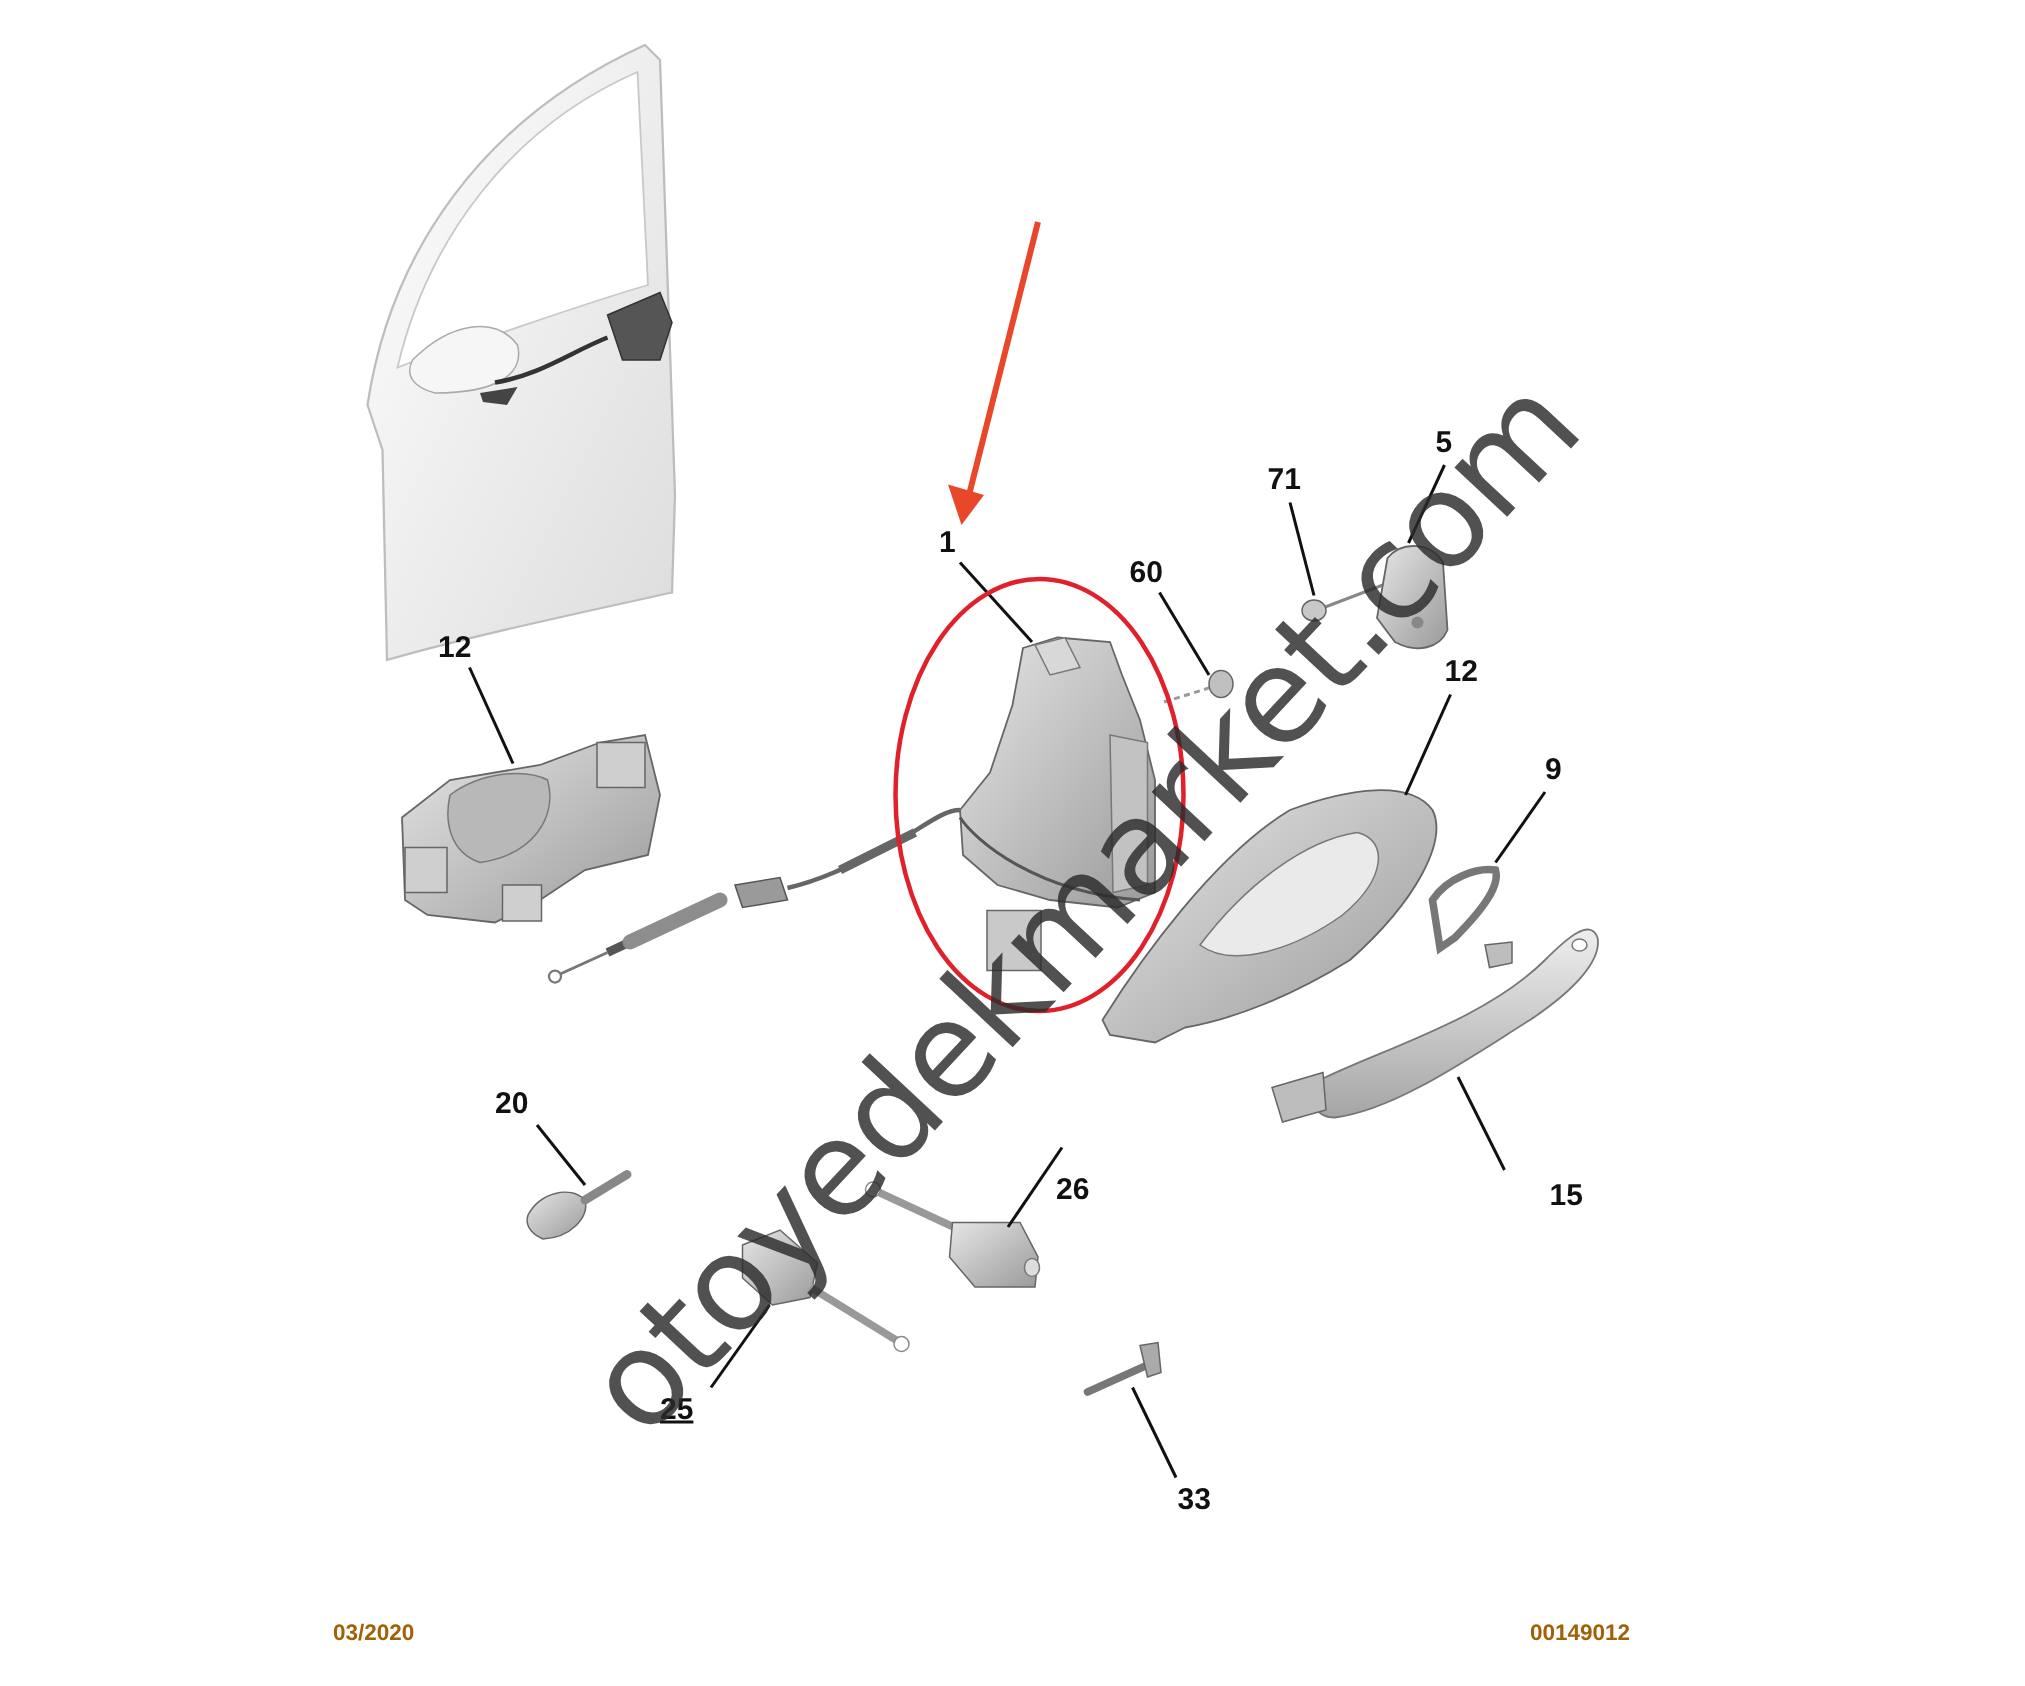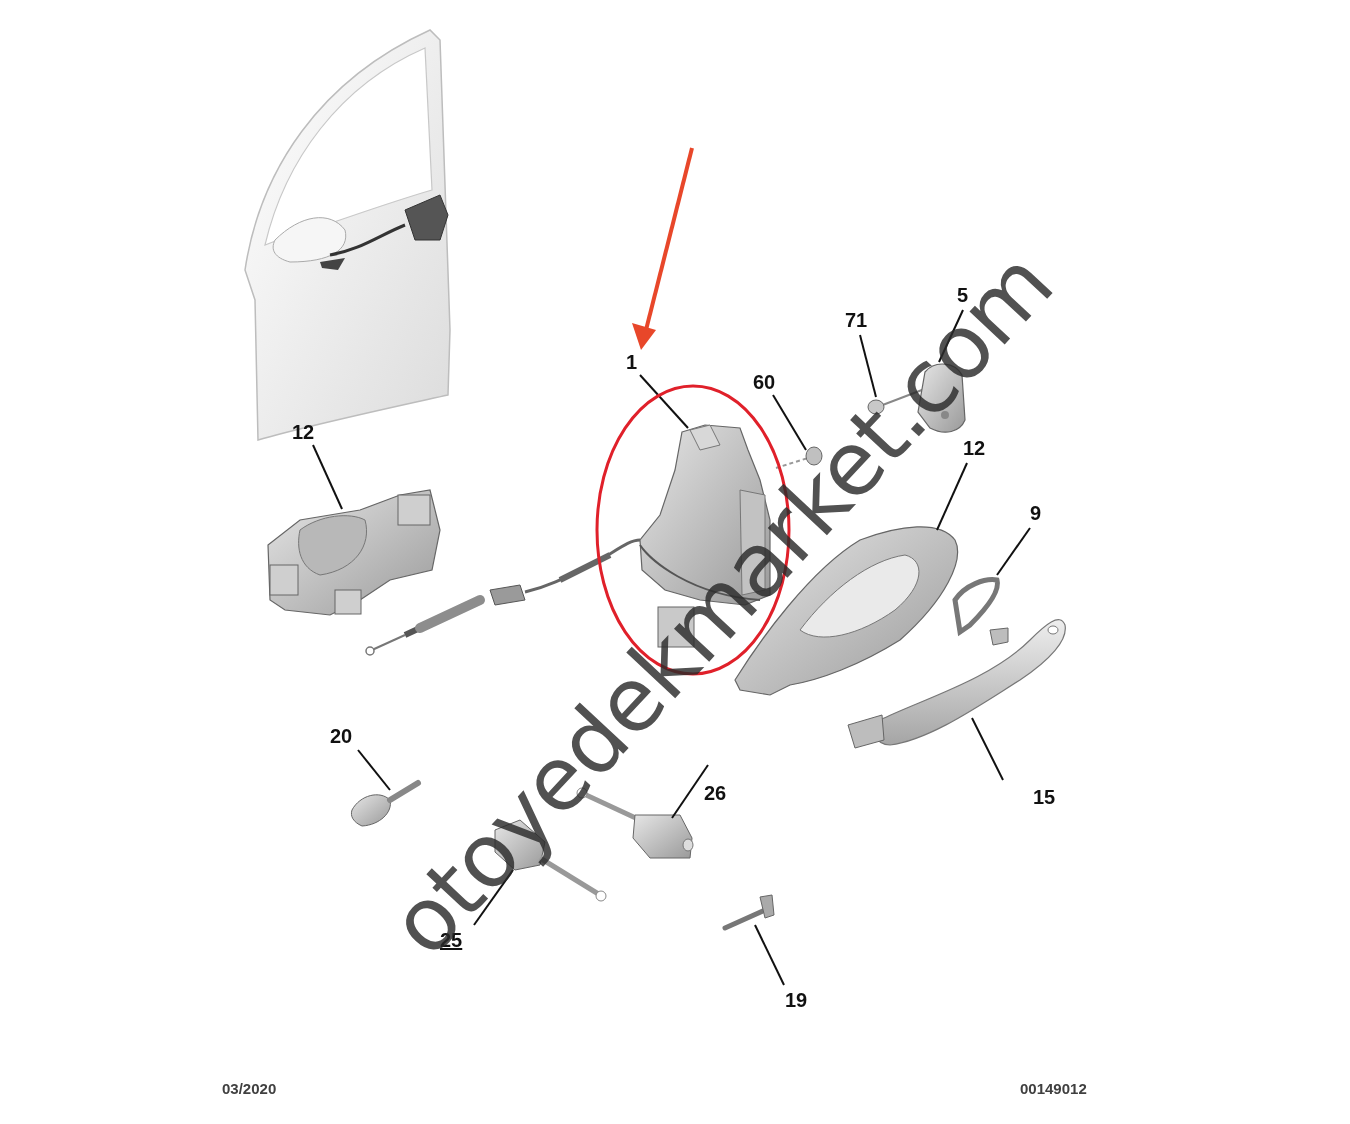--- a/index.html
+++ b/index.html
@@ -1,19 +1,19 @@
 <!DOCTYPE html>
 <html><head>
 <meta charset="utf-8">
 <style>
   html, body { margin:0; padding:0; background:#ffffff; }
   body { width:1350px; height:1124px; position:relative; overflow:hidden; font-family:"Liberation Sans", sans-serif; }
   #canvas { position:absolute; left:0; top:0; width:1350px; height:1124px; }
   .callout { position:absolute; font-family:"Liberation Sans", sans-serif; font-weight:bold; font-size:20px; color:#111; line-height:1; }
-  .footer-text { position:absolute; font-family:"Liberation Sans", sans-serif; font-weight:bold; font-size:15px; color:#404040; }
+  .footer-text { position:absolute; font-family:"Liberation Sans", sans-serif; font-weight:bold; font-size:15px; color:#a16207; }
   .watermark { position:absolute; left:370px; top:905px; transform-origin:0 0; transform:rotate(-47deg);
     font-family:"DejaVu Sans", sans-serif; font-size:88px; color:#2b2b2b; opacity:0.82; white-space:nowrap; letter-spacing:-1px; }
 </style>
 </head>
 <body>
 
 <svg id="canvas" width="1350" height="1124" viewBox="0 0 1350 1124" xmlns="http://www.w3.org/2000/svg">
   <defs>
     <linearGradient id="gDoor" x1="0" y1="0" x2="1" y2="1">
       <stop offset="0" stop-color="#ffffff"></stop>
@@ -138,21 +138,21 @@
   </g>
 </svg>
 
 <div class="callout" style="left:626px;top:352px;">1</div>
 <div class="callout" style="left:957px;top:285px;">5</div>
 <div class="callout" style="left:292px;top:422px;">12</div>
 <div class="callout" style="left:963px;top:438px;">12</div>
 <div class="callout" style="left:1030px;top:503px;">9</div>
 <div class="callout" style="left:997px;top:787px;margin-left:36px;">15</div>
 <div class="callout" style="left:330px;top:726px;">20</div>
-<div class="callout" style="left:785px;top:990px;">19</div>
+<div class="callout" style="left:785px;top:990px;">33</div>
 <div class="callout" style="left:440px;top:930px;text-decoration:underline;">25</div>
 <div class="callout" style="left:704px;top:783px;">26</div>
 <div class="callout" style="left:753px;top:372px;">60</div>
 <div class="callout" style="left:845px;top:310px;">71</div>
 
 <div class="watermark">otoyedekmarket.com</div>
 
 <div class="footer-text" style="left:222px;top:1080px;">03/2020</div>
 <div class="footer-text" style="left:1020px;top:1080px;">00149012</div>
 

